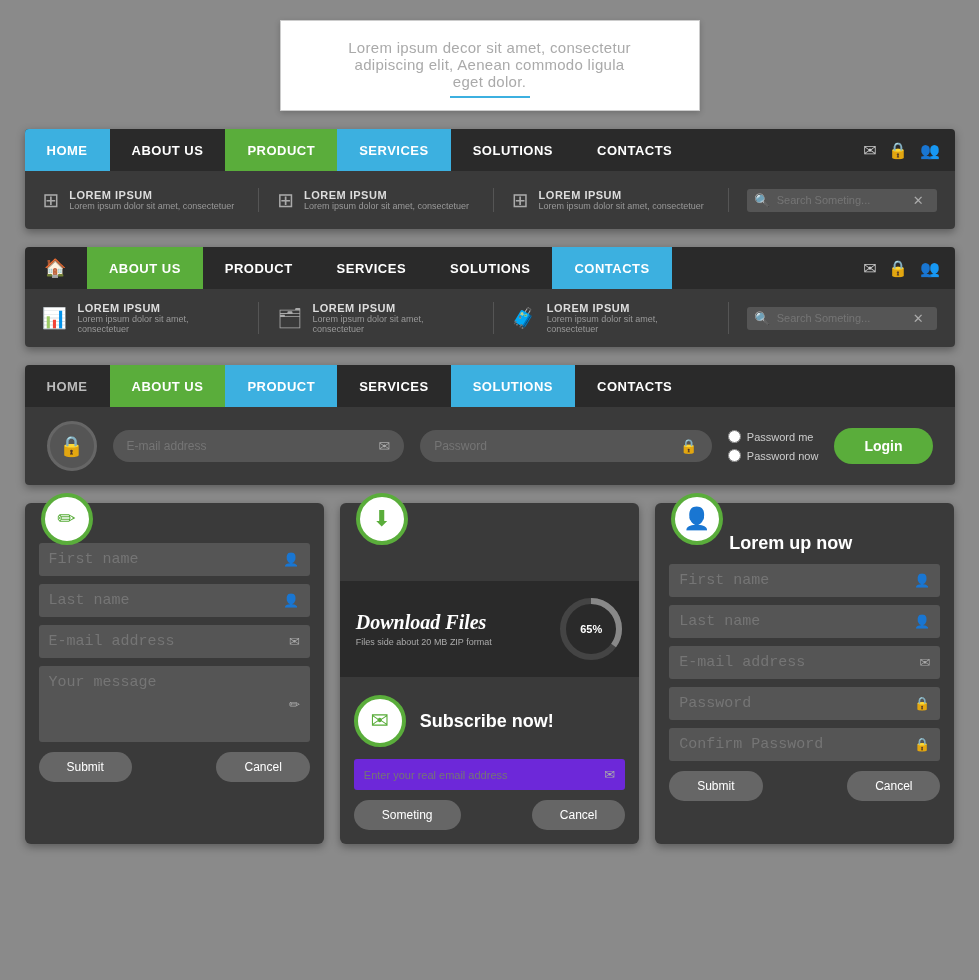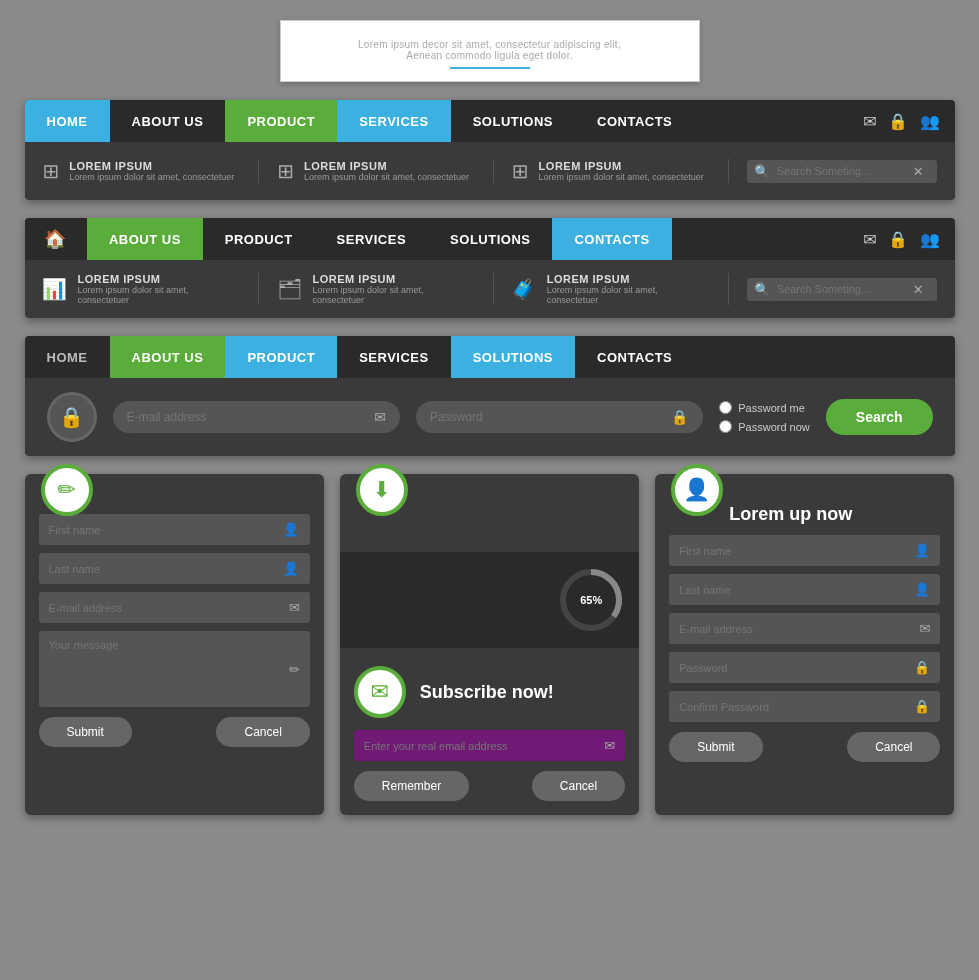--- a/index.html
+++ b/index.html
@@ -27,21 +27,21 @@
     .header-title-box h1 {
       font-size: 22px;
       font-weight: 700;
       letter-spacing: 2px;
       color: #3a3a3a;
     }
     .header-title-box h1 span.design {
       color: #3cb0e0;
     }
     .header-title-box p {
-      font-size: 10px;
+      font-size: 15px;
       color: #aaa;
       margin-top: 4px;
       letter-spacing: 0.3px;
     }
     .header-title-box .underline {
       width: 80px;
       height: 2px;
       background: #3cb0e0;
       margin: 6px auto 0;
     }
@@ -326,23 +326,23 @@
       border-radius: 3px;
       padding: 8px 10px;
       margin-bottom: 8px;
       gap: 8px;
     }
     .form-field input, .form-field textarea {
       background: transparent;
       border: none;
       outline: none;
       color: #ccc;
-      font-size: 11px;
+      font-size: 15px;
       width: 100%;
-      font-family: Liberation Sans, sans-serif;
+      font-family: Liberation Mono, monospace;
     }
     .form-field textarea { resize: none; height: 60px; }
     .form-field span { color: #aaa; font-size: 13px; flex-shrink: 0; }
 
     .btn-row {
       display: flex;
       gap: 10px;
       justify-content: space-between;
       margin-top: 10px;
     }
@@ -420,21 +420,21 @@
       flex-shrink: 0;
     }
     .subscribe-title {
       font-size: 18px;
       font-weight: 700;
       color: white;
     }
     .subscribe-input {
       display: flex;
       align-items: center;
-      background: #701a75;
+      background: #6d28d9;
       border-radius: 3px;
       padding: 8px 10px;
       margin-bottom: 10px;
       gap: 8px;
     }
     .subscribe-input input {
       background: transparent;
       border: none;
       outline: none;
       color: #ccc;
@@ -567,21 +567,21 @@
     <div class="login-options">
       <label>
         <input type="radio" name="loginopt" style="">
         <span>Password me</span>
       </label>
       <label>
         <input type="radio" name="loginopt" style="">
         <span>Password now</span>
       </label>
     </div>
-    <button class="login-btn">Search</button>
+    <button class="login-btn">Login</button>
   </div>
 </div>
 
 <div class="widgets">
 
   <div class="widget">
     <div class="widget-icon-wrap">✏</div>
     <div class="widget-body">
       <div class="form-field">
         <input type="text" placeholder="First name" style="">
@@ -603,39 +603,43 @@
         <button class="btn-gray">Submit</button>
         <button class="btn-gray">Cancel</button>
       </div>
     </div>
   </div>
 
   <div class="widget">
     <div class="widget-icon-wrap">⬇</div>
     <div style="height:48px; background:#3a3a3a;"></div>
     <div class="download-main">
+      <div class="download-text">
+        <h3>Download Files</h3>
+        <p>Files side about 20 MB ZIP format</p>
+      </div>
       <div class="progress-ring">
         <svg width="64" height="64" viewBox="0 0 64 64">
           <circle cx="32" cy="32" r="28" fill="none" stroke="#444" stroke-width="6"></circle>
           <circle cx="32" cy="32" r="28" fill="none" stroke="#888" stroke-width="6" stroke-dasharray="175.9" stroke-dashoffset="114.3"></circle>
         </svg>
         <div class="progress-label">65%</div>
       </div>
     </div>
     <div class="subscribe-section">
       <div class="subscribe-header">
         <div class="subscribe-icon-wrap">✉</div>
         <div class="subscribe-title">Subscribe now!</div>
       </div>
       <div class="subscribe-input">
         <input type="text" placeholder="Enter your real email address" style="">
         <span>✉</span>
       </div>
       <div class="btn-row">
-        <button class="btn-gray">Remember</button>
+        <button class="btn-gray">Someting</button>
         <button class="btn-gray">Cancel</button>
       </div>
     </div>
   </div>
 
   <div class="widget signup-widget">
     <div class="widget-icon-wrap">👤</div>
     <div class="widget-title">Lorem up now</div>
     <div class="widget-body">
       <div class="form-field">

